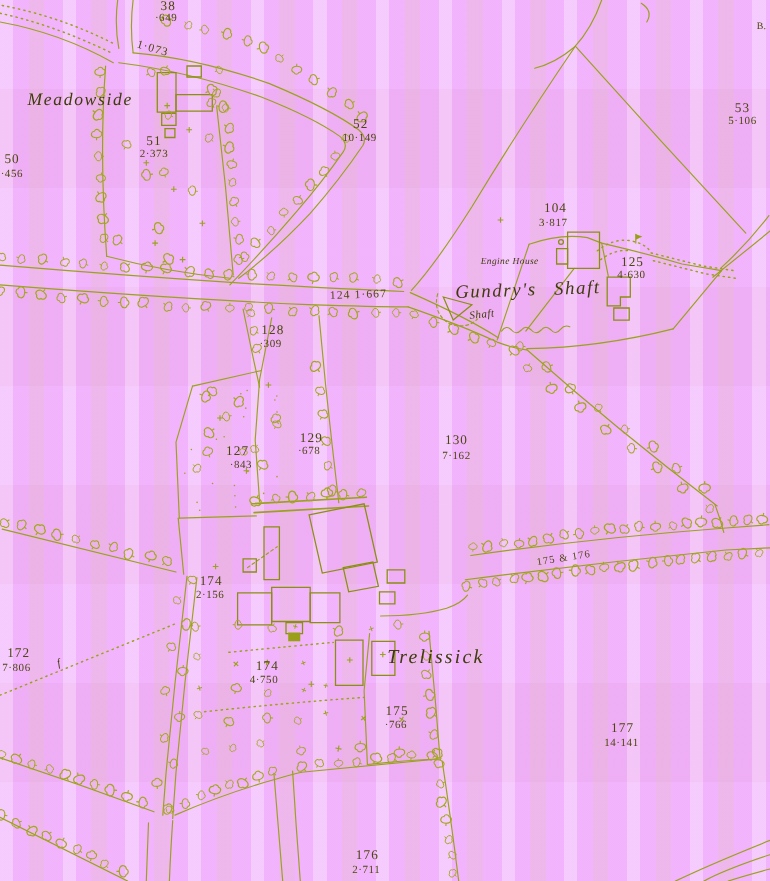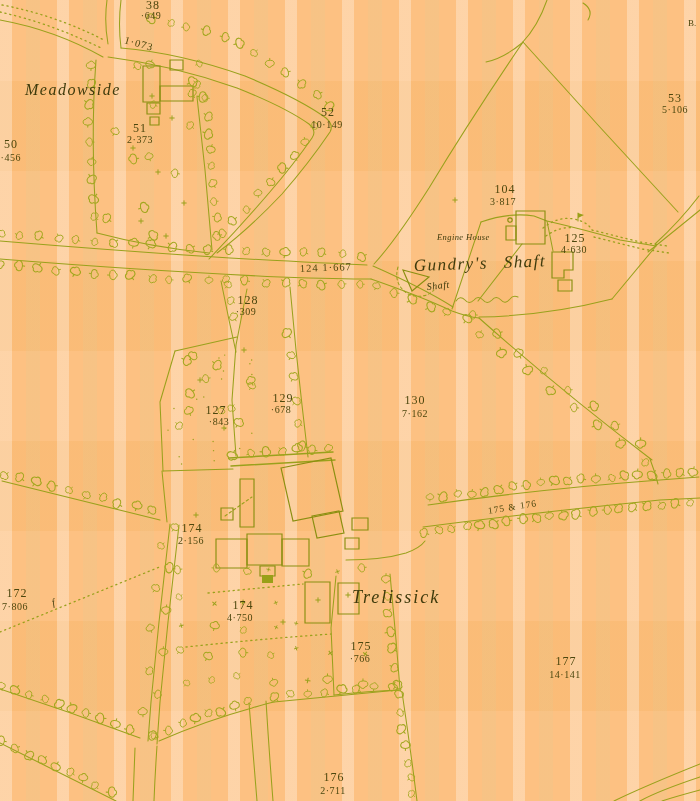--- a/index.html
+++ b/index.html
@@ -1,17 +1,17 @@
 <!DOCTYPE html>
 <html><head>
 <meta charset="utf-8">
 <style>
   html,body{margin:0;padding:0;background:#e8e2c0;}
   .stage{position:relative;width:700px;height:801px;overflow:hidden;
-    background:#fdba74;
+    background:#f0abfc;
     font-family:"Liberation Serif", serif;}
   .stage::before{content:"";position:absolute;inset:0;pointer-events:none;
     background:
       repeating-linear-gradient(90deg, rgba(255,255,255,.30) 0 12px, rgba(255,255,255,0) 12px 26px,
         rgba(216,205,150,.16) 26px 40px, rgba(255,255,255,0) 40px 57px),
       repeating-linear-gradient(0deg, rgba(255,255,255,.10) 0 90px, rgba(222,212,160,.08) 90px 180px);
     mix-blend-mode:normal;}
   svg{position:absolute;left:0;top:0;}
   .ln{stroke:#9aa11c;fill:none;stroke-width:1.05;stroke-linecap:round;stroke-linejoin:round;}
   .lnw{stroke-width:1.5;}

